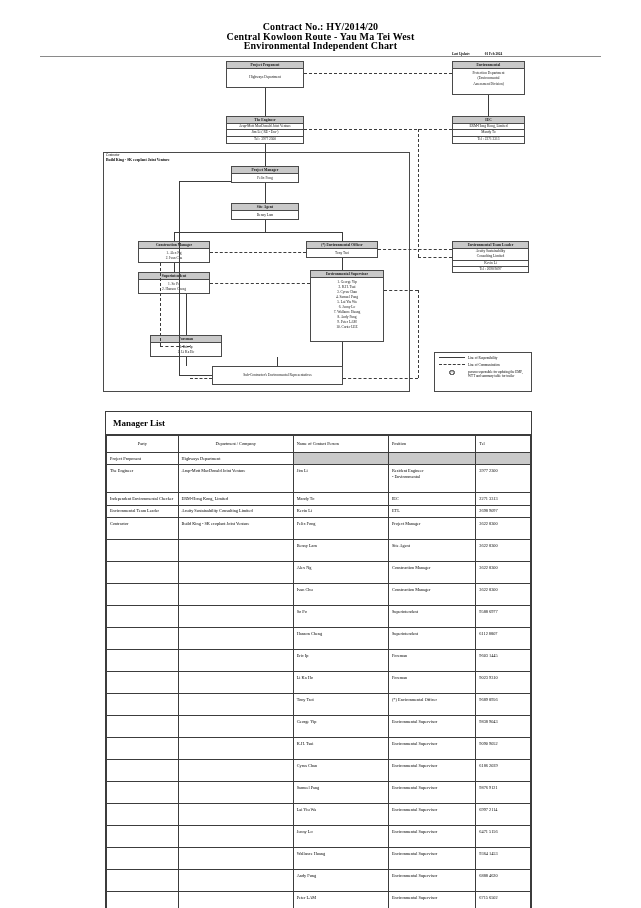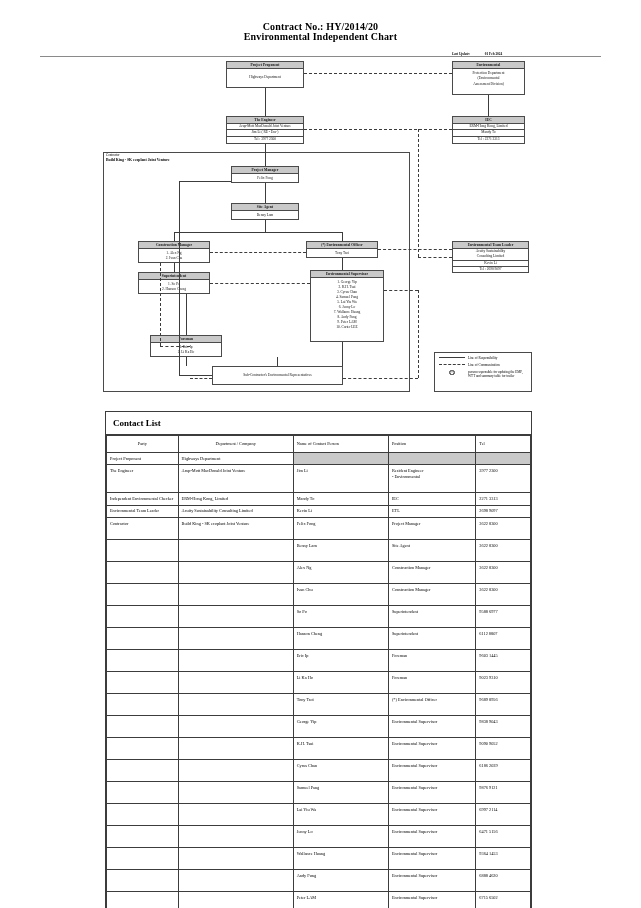--- a/index.html
+++ b/index.html
@@ -99,20 +99,21 @@
   td.tall { height:22px; }
   td.tall2 { height:28px; }
 </style>
 </head>
 <body>
 
 <div class="page">
 
   <div class="title-block">
     <div>Contract No.: HY/2014/20</div>
+    <div>Central Kowloon Route - Yau Ma Tei West</div>
     <div>Environmental Independent Chart</div>
   </div>
   <div class="title-rule"></div>
 
   <div class="chart">
 
     <div class="lastupd" style="left:452px; top:52px;">
       <span>Last Update:</span>
       <span class="d" style="margin-left:14px;">01 Feb 2024</span>
     </div>
@@ -296,21 +297,21 @@
         <span class="txt">
           <span style="display:block;">person responsible for updating the EMP,</span>
           <span style="display:block;">WTT and summary table for trailer</span>
         </span>
       </div>
     </div>
 
   </div>
 
   <div class="contact-wrap">
-    <div class="contact-title">Contact List</div>
+    <div class="contact-title">Manager List</div>
     <table class="contacts">
       <thead>
         <tr>
           <th class="party">Party</th>
           <th class="dept">Department / Company</th>
           <th class="name" style="text-align:left;">Name of Contact Person</th>
           <th class="pos" style="text-align:left;">Position</th>
           <th class="tel" style="text-align:left;">Tel</th>
         </tr>
       </thead>

